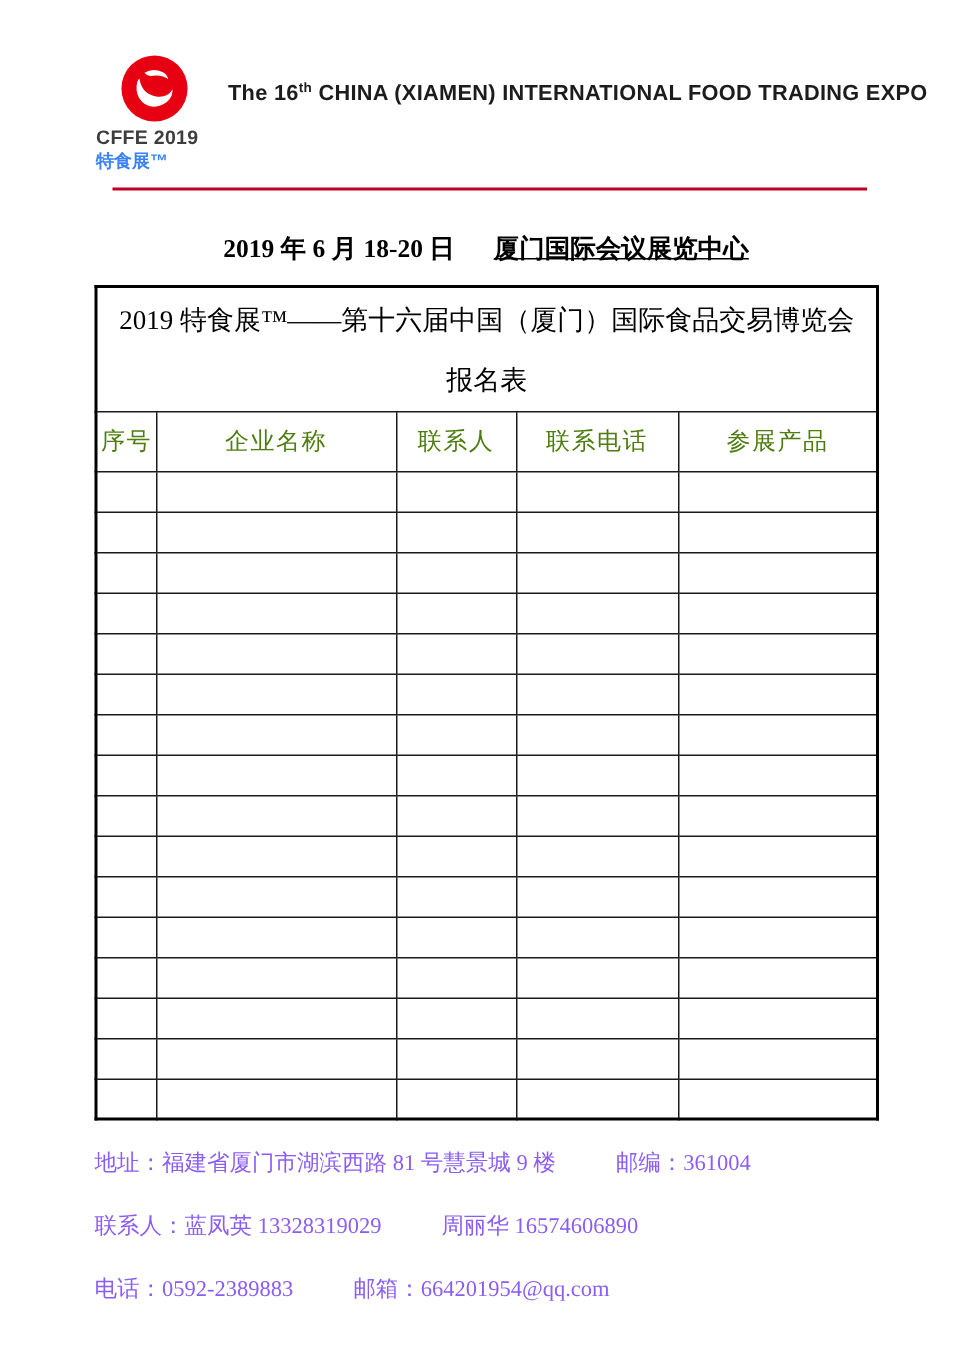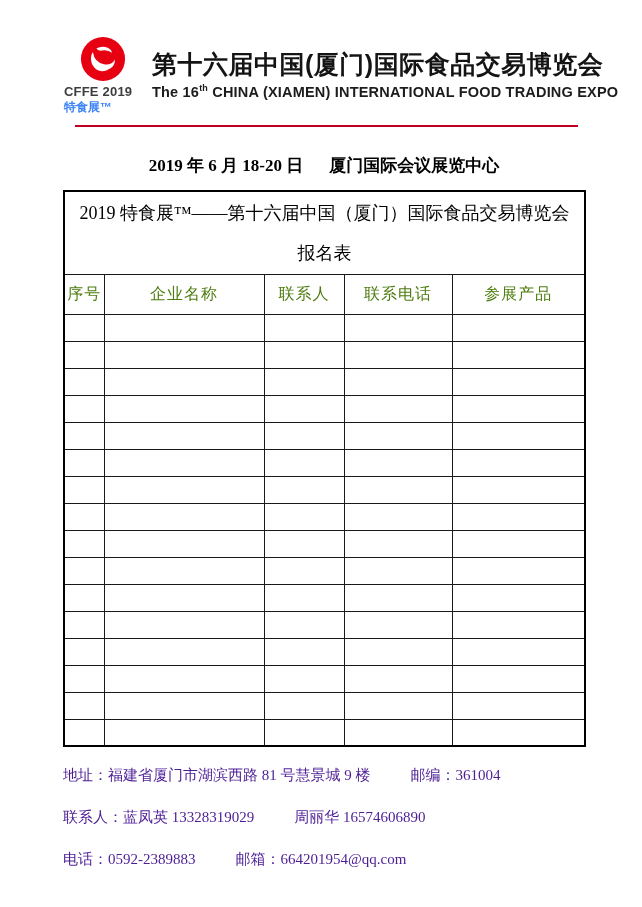--- a/index.html
+++ b/index.html
@@ -67,21 +67,21 @@
 
   
   .date-line {
     margin: 27px 57px 0 63px;
     text-align: center;
     font-weight: 700;
     font-size: 17px;
     color: #000000;
     white-space: nowrap;
   }
-  .date-line .venue { margin-left: 26px; }
+  .date-line .venue { margin-left: 26px; text-decoration: underline; }
 
   
   table.form-table {
     border-collapse: collapse;
     margin: 13px 57px 0 63px;
     width: 521px;
     table-layout: fixed;
   }
   table.form-table th, table.form-table td {
     border: 1px solid #1a1a1a;
@@ -100,41 +100,40 @@
     height: 40px;
     text-align: center;
     vertical-align: middle;
     font-size: 16px;
     color: #4d7c0f;
     letter-spacing: 1px;
   }
   tr.data-row td { height: 27px; background: #ffffff; }
 
   
-  .footer { margin: 19px 57px 0 63px; font-size: 15px; color: #4c1d95; }
+  .footer { margin: 19px 57px 0 63px; font-size: 15px; color: #8b5cf6; }
   .footer .footer-line { margin-bottom: 23px; white-space: nowrap; }
   .footer .seg-right { margin-left: 40px; }
 </style>
 </head>
 <body>
 
 <div class="page">
 
   <div class="header">
     <div class="logo-block">
       <svg class="logo-circle" width="46" height="46" viewBox="0 0 48 48" aria-hidden="true">
         <circle cx="24" cy="24" r="23" fill="#e60012"></circle>
         <path fill="#ffffff" d="M 17 13 Q 23 9.5 29.5 12.5 Q 33 14.2 33.5 17.5 Q 28.5 14 23 15.2 Q 19.5 15.8 17 13 Z"></path>
         <path fill="#ffffff" d="M 13.5 17 Q 15 27.5 25 29.5 Q 33 30.8 36.5 24.5 Q 36.8 32.5 28 35.8 Q 18.5 39 13.2 30.5 Q 10.5 25.5 12 19.5 Q 12.5 17.8 13.5 17 Z"></path>
       </svg>
       <div class="logo-brand">CFFE 2019</div>
       <div class="logo-subbrand">特食展™</div>
     </div>
     <div class="title-block">
-      <div class="title-zh">第十六届中国(厦门)国际食品交易博览会</div>
       <div class="title-en"><span>The 16</span><sup>th</sup><span> CHINA (XIAMEN) INTERNATIONAL FOOD TRADING EXPO</span></div>
     </div>
   </div>
 
   <hr class="red-divider">
 
   <div class="date-line">
     <span>2019 年 6 月 18-20 日</span><span class="venue">厦门国际会议展览中心</span>
   </div>
 

